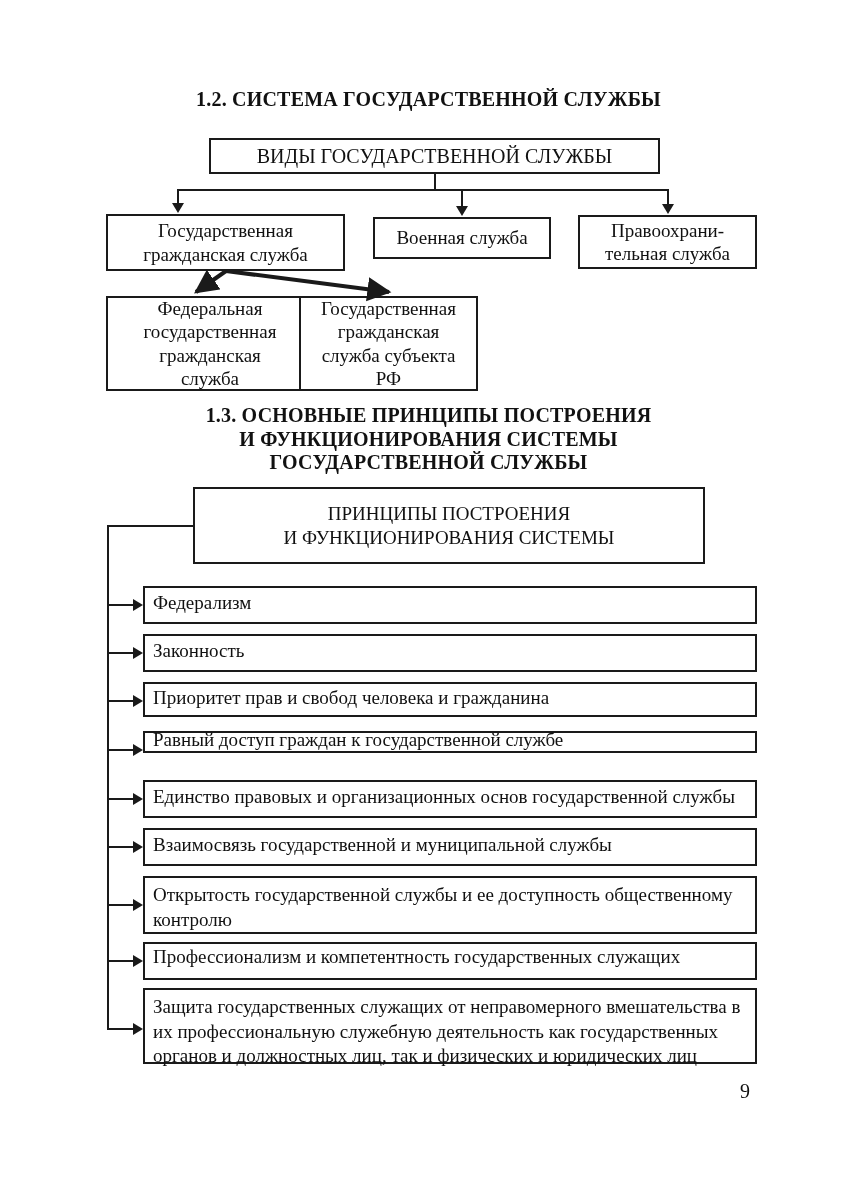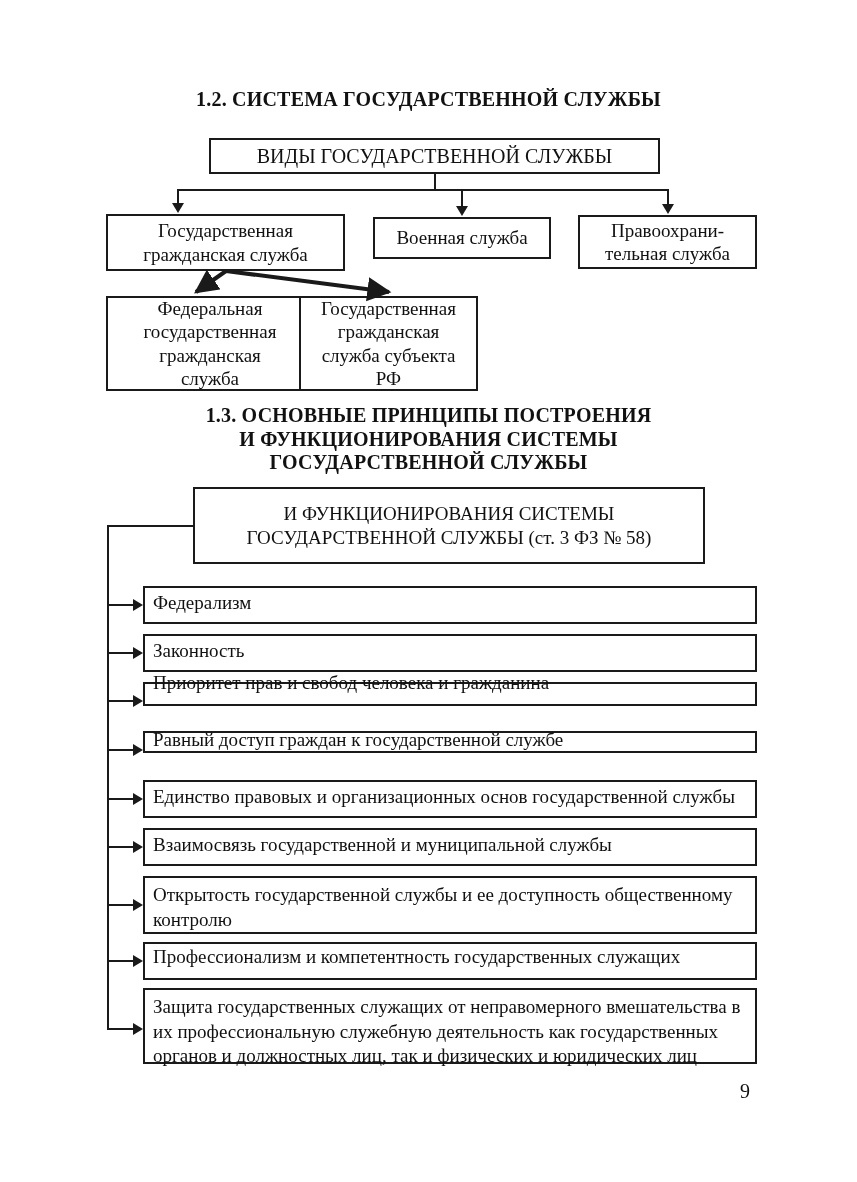--- a/index.html
+++ b/index.html
@@ -222,41 +222,41 @@
   </svg>
 
   <div class="heading" id="heading-13">
     <span class="hl">1.3. ОСНОВНЫЕ ПРИНЦИПЫ ПОСТРОЕНИЯ</span>
     <span class="hl">И ФУНКЦИОНИРОВАНИЯ СИСТЕМЫ</span>
     <span class="hl">ГОСУДАРСТВЕННОЙ СЛУЖБЫ</span>
   </div>
 
   <div class="box" id="box-principy-header">
     <div>
+      <span class="ln">ПРИНЦИПЫ ПОСТРОЕНИЯ</span>
       <span class="ln">И ФУНКЦИОНИРОВАНИЯ СИСТЕМЫ</span>
-      <span class="ln">ГОСУДАРСТВЕННОЙ СЛУЖБЫ (ст. 3 ФЗ № 58)</span>
     </div>
   </div>
 
   <div class="ln-h" style="left:107px; top:525px; width:88px;"></div>
   <div class="ln-v" style="left:107px; top:525px; height:505px;"></div>
 
   <div class="principle-box" style="top:586px; height:38px;">
     <span class="ptext">Федерализм</span>
   </div>
   <div class="ln-h" style="left:107px; top:604px; width:27px;"></div>
   <div class="arrow-right" style="left:133px; top:599px;"></div>
 
   <div class="principle-box" style="top:634px; height:38px;">
     <span class="ptext">Законность</span>
   </div>
   <div class="ln-h" style="left:107px; top:652px; width:27px;"></div>
   <div class="arrow-right" style="left:133px; top:647px;"></div>
 
-  <div class="principle-box" style="top:682px; height:24px;align-items:flex-end;">
+  <div class="principle-box" style="top:682px; height:35px;">
     <span class="ptext">Приоритет прав и свобод человека и гражданина</span>
   </div>
   <div class="ln-h" style="left:107px; top:700px; width:27px;"></div>
   <div class="arrow-right" style="left:133px; top:695px;"></div>
 
   <div class="principle-box" style="top:731px; height:22px;">
     <span class="ptext"> Равный доступ граждан к государственной службе</span>
   </div>
   <div class="ln-h" style="left:107px; top:749px; width:27px;"></div>
   <div class="arrow-right" style="left:133px; top:744px;"></div>

